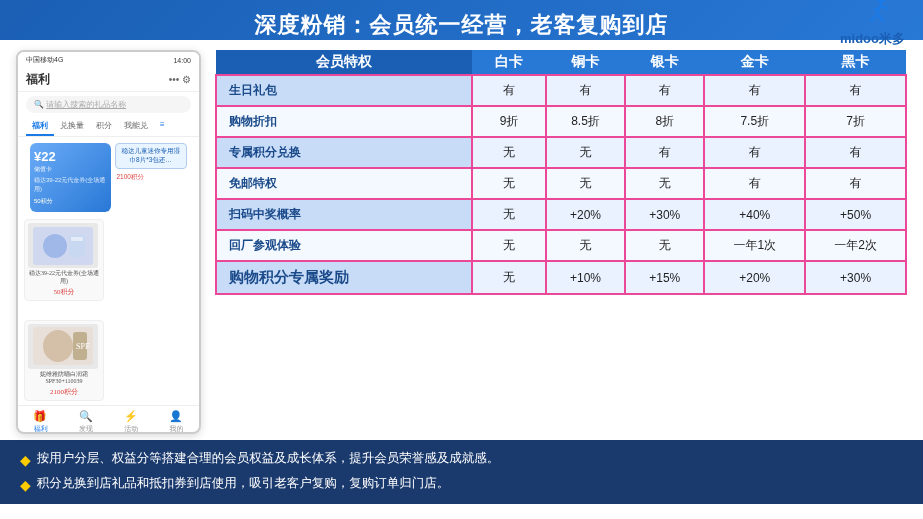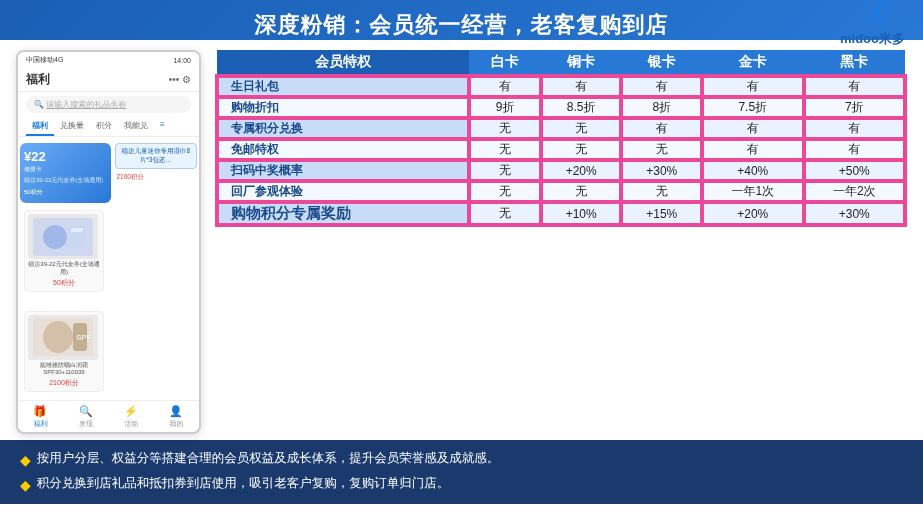--- a/index.html
+++ b/index.html
@@ -99,21 +99,21 @@
       color: #666;
     }
     .phone-tab.active {
       color: #1a7ae8;
       border-bottom: 2px solid #1a7ae8;
       font-weight: bold;
     }
     .phone-cards {
       display: flex;
       gap: 4px;
-      padding: 6px 2px 3px;
+      padding: 6px 12px 3px;
     }
     .phone-card {
       flex: 1;
       background: linear-gradient(135deg, #6aabf7, #2878d6);
       border-radius: 6px;
       padding: 6px 4px;
       color: #fff;
       font-size: 8px;
       position: relative;
       min-height: 55px;
@@ -140,20 +140,21 @@
       font-size: 7px;
       color: #444;
       border: 1px solid #e0e0e0;
       text-align: center;
     }
     .phone-products {
       display: flex;
       gap: 19px;
       padding: 4px 6px;
       flex-wrap: wrap;
+      font-family: Liberation Serif, serif;
     }
     .phone-product {
       width: 80px;
       background: #f9f9f9;
       border-radius: 4px;
       padding: 3px;
       border: 1px solid #eee;
       font-size: 7px;
       color: #333;
       text-align: center;
@@ -217,23 +218,23 @@
       background: #2878d6;
       color: #fff;
       padding: 3px 6px;
       font-weight: bold;
       font-size: 14px;
     }
     .membership-table th:first-child {
       background: #1a5fb4;
     }
     .membership-table td {
-      padding: 0 5px;
+      padding: 6px 5px;
       text-align: center;
-      border: 4px solid #ec4899;
+      border: 2px solid #ec4899;
       font-size: 12px;
       color: #222;
     }
     .membership-table tr:nth-child(odd) td {
       background: #eaf2ff;
     }
     .membership-table tr:nth-child(even) td {
       background: #f4f9ff;
     }
     .membership-table td:first-child {

